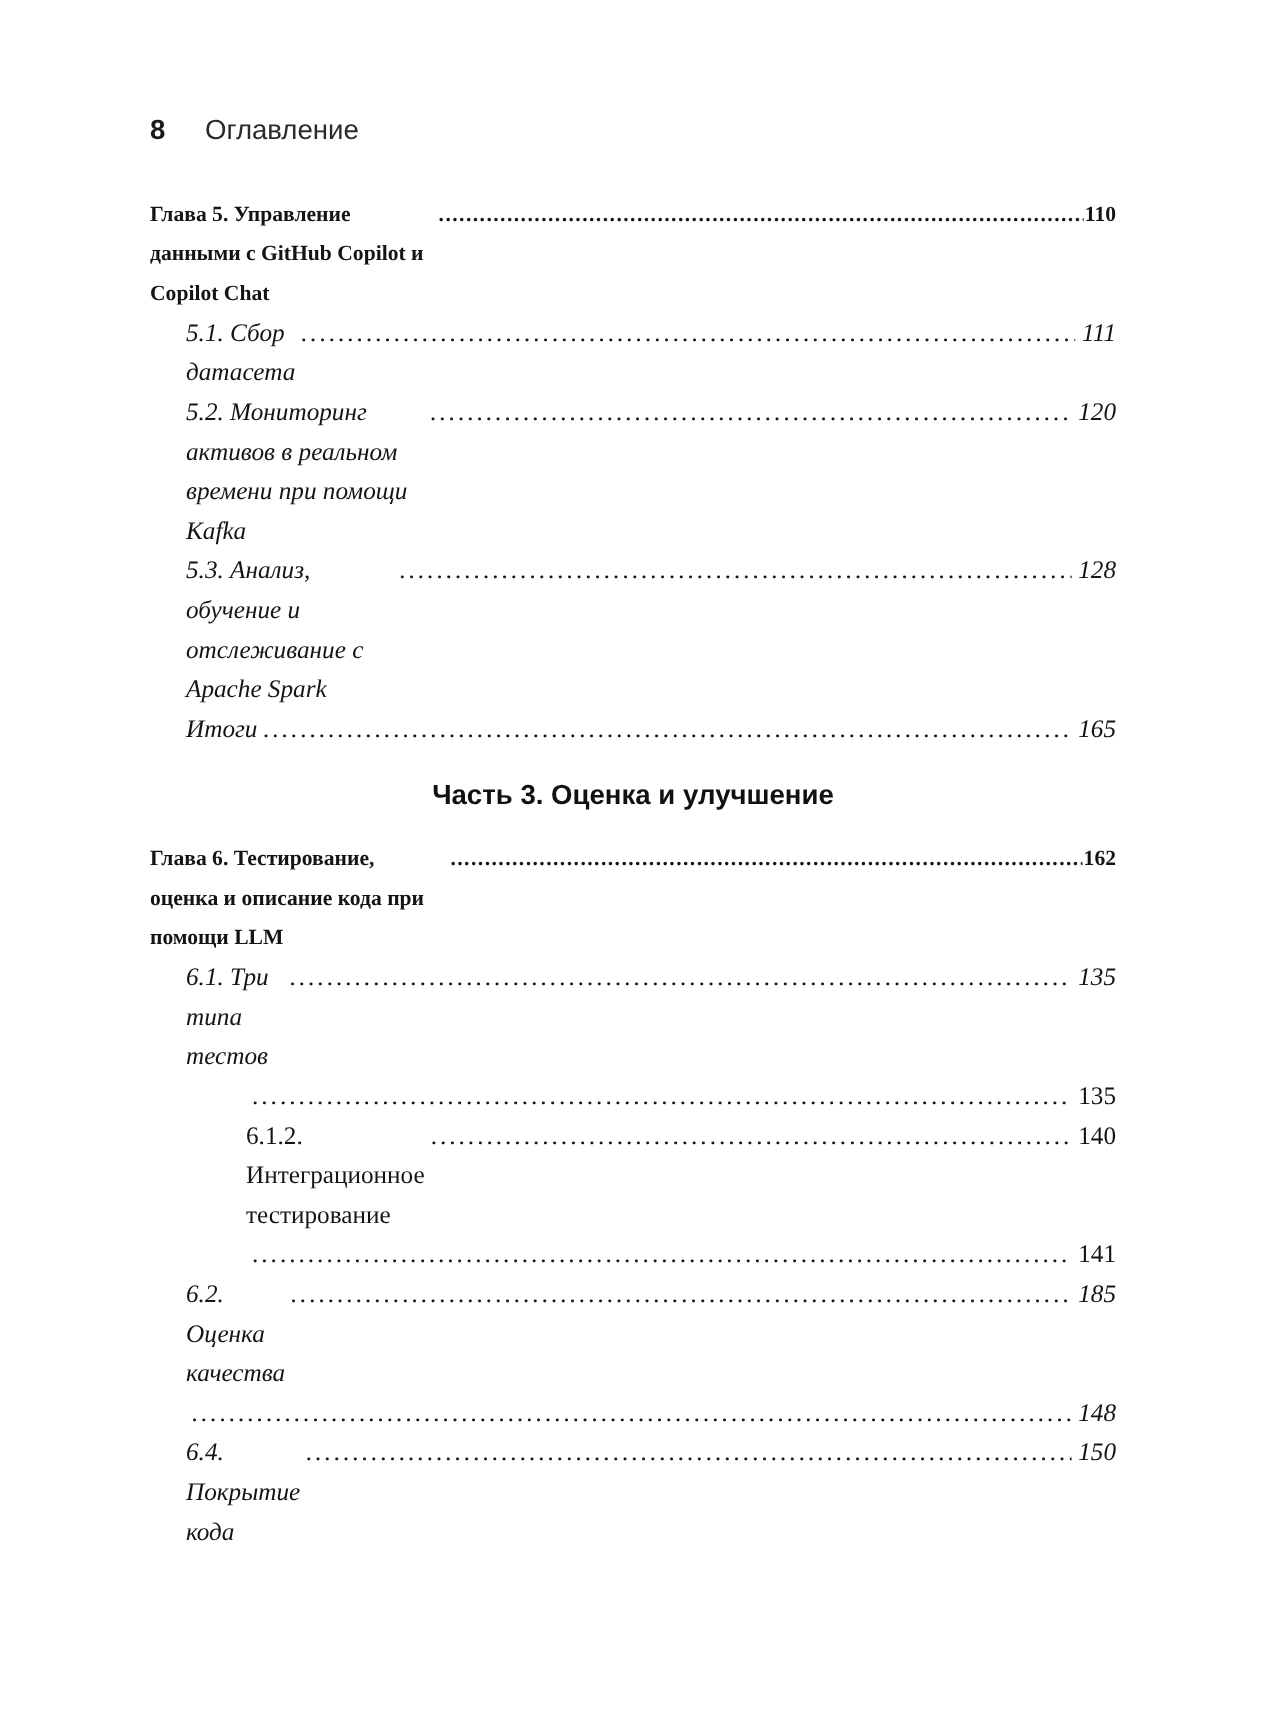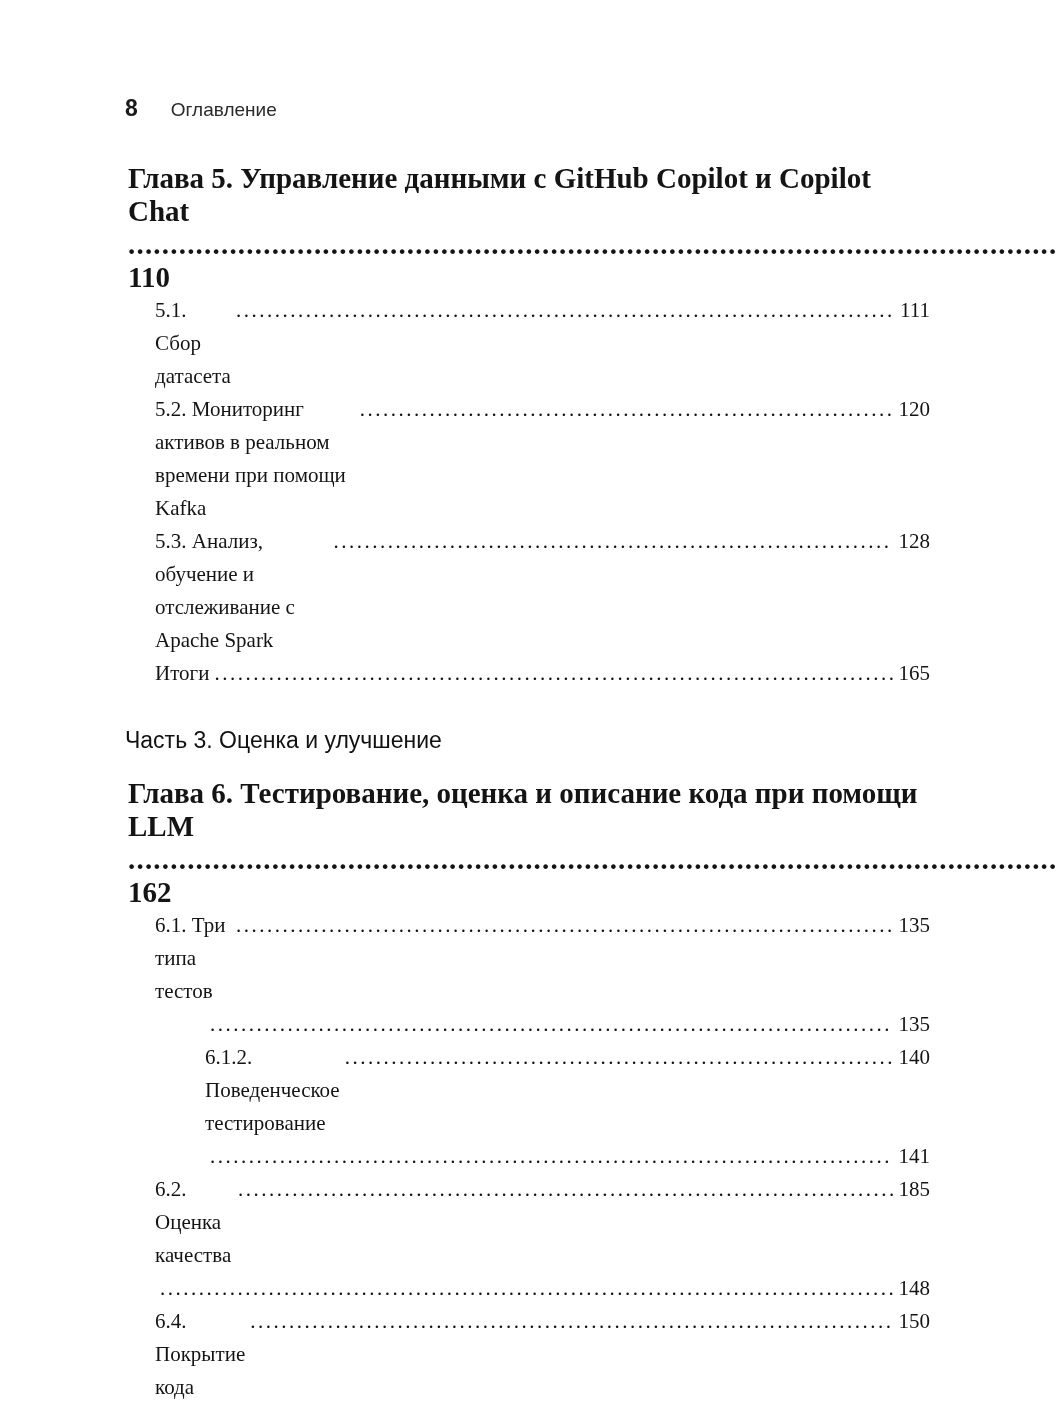--- a/index.html
+++ b/index.html
@@ -21,63 +21,63 @@
     display: flex;
     align-items: baseline;
     font-family: "Liberation Sans", sans-serif;
   }
   .page-num {
     font-size: 23px;
     font-weight: 700;
     color: #1a1a1a;
   }
   .header-title {
-    font-size: 19px;
+    font-size: 23px;
     margin-left: 33px;
     color: #2a2a2a;
   }
   .toc {
     margin-top: 40px;
     font-size: 21px;
   }
   .row {
     display: flex;
     align-items: baseline;
     line-height: 33px;
   }
   .row .t { white-space: pre-wrap; }
   .chapter {
     font-weight: 700;
-    font-size: 29px;
+    font-size: 18px;
     margin-top: 17px;
-    flex-direction: column;
   }
-  .item   { padding-left: 30px; }
+  .item   { padding-left: 30px; font-style: italic; }
   .subitem{ padding-left: 80px; }
   .leader {
     flex: 1 1 auto;
     overflow: hidden;
     white-space: nowrap;
     margin-left: 5px;
     min-width: 12px;
   }
   .leader::after {
     content: "........................................................................................................................................................................................................";
     letter-spacing: 2.5px;
   }
   .chapter .leader { margin-left: 3px; }
   .chapter .leader::after { letter-spacing: 1.2px; }
   .pg { margin-left: 6px; flex: none; }
   .chapter .pg { margin-left: 1px; }
   .part {
+    text-align: center;
     font-family: "Liberation Sans", sans-serif;
-    font-weight: 400;
+    font-weight: 700;
     font-size: 23px;
     color: #111111;
-    margin: 30px 0 16px 0;
+    margin: 18px 0 16px 0;
     line-height: 40px;
   }
 </style>
 </head>
 <body>
 
 <div class="page">
   <div class="header">
     <span class="page-num">8</span>
     <span class="header-title">Оглавление</span>
@@ -117,21 +117,21 @@
       <div class="row item">
         <span class="t">6.1. Три типа тестов</span>
         <span class="leader"></span>
         <span class="pg">135</span>
       </div>
       <div class="row subitem">
         <span class="leader"></span>
         <span class="pg">135</span>
       </div>
       <div class="row subitem">
-        <span class="t">6.1.2. Поведенческое тестирование</span>
+        <span class="t">6.1.2. Интеграционное тестирование</span>
         <span class="leader"></span>
         <span class="pg">140</span>
       </div>
       <div class="row subitem">
         <span class="leader"></span>
         <span class="pg">141</span>
       </div>
       <div class="row item">
         <span class="t">6.2. Оценка качества</span>
         <span class="leader"></span>

